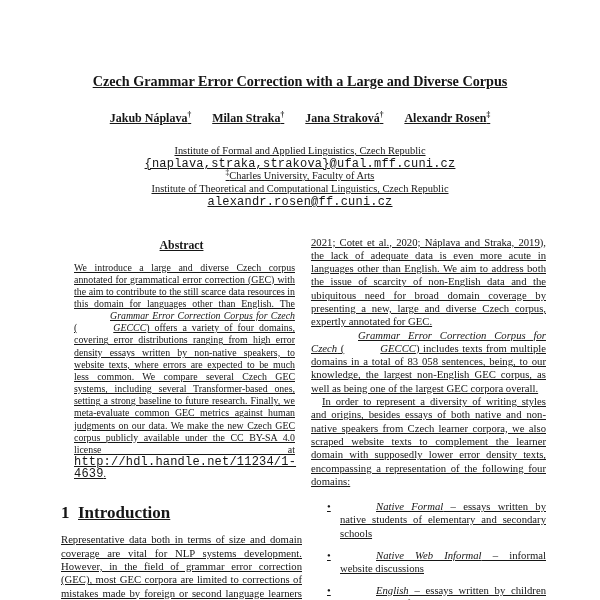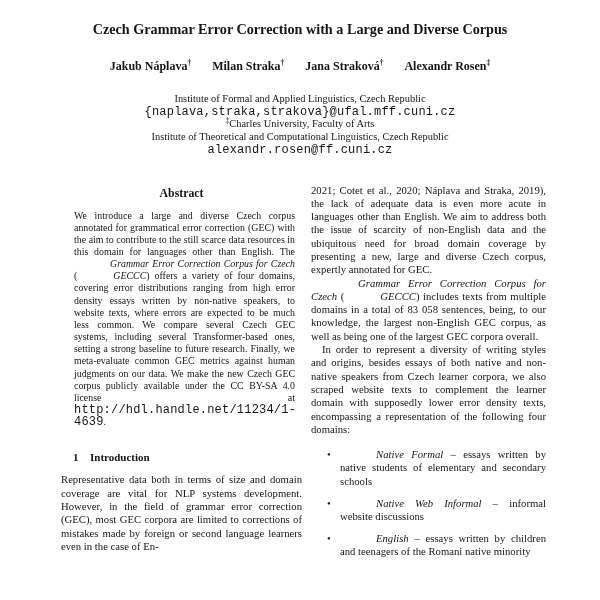--- a/index.html
+++ b/index.html
@@ -11,21 +11,22 @@
     width: 600px;
     height: 600px;
     overflow: hidden;
     font-family: "Liberation Serif", serif;
     color: #161616;
   }
   .page {
     width: 600px;
     height: 600px;
     box-sizing: border-box;
-    padding-top: 21px;
+    padding-top: 73px;
+    text-decoration: underline;
   }
   .title {
     font-size: 14.2px;
     font-weight: bold;
     text-align: center;
     margin: 0 48px;
     line-height: 17px;
   }
   .authors {
     margin-top: 21px;
@@ -83,23 +84,23 @@
   .body-par {
     margin: 0;
     font-size: 10.7px;
     line-height: 13.3px;
     text-align: justify;
     hyphens: auto;
     -webkit-hyphens: auto;
   }
   .indent { text-indent: 11px; }
   .sec-heading {
-    font-size: 11px;
+    font-size: 17px;
     font-weight: bold;
-    margin: 23px 0 10px 12px;
+    margin: 23px 0 10px 0;
   }
   .sec-num {
     display: inline-block;
     width: 17px;
   }
   .domain-list {
     list-style: none;
     margin: 12px 0 0 0;
     padding: 0;
   }

